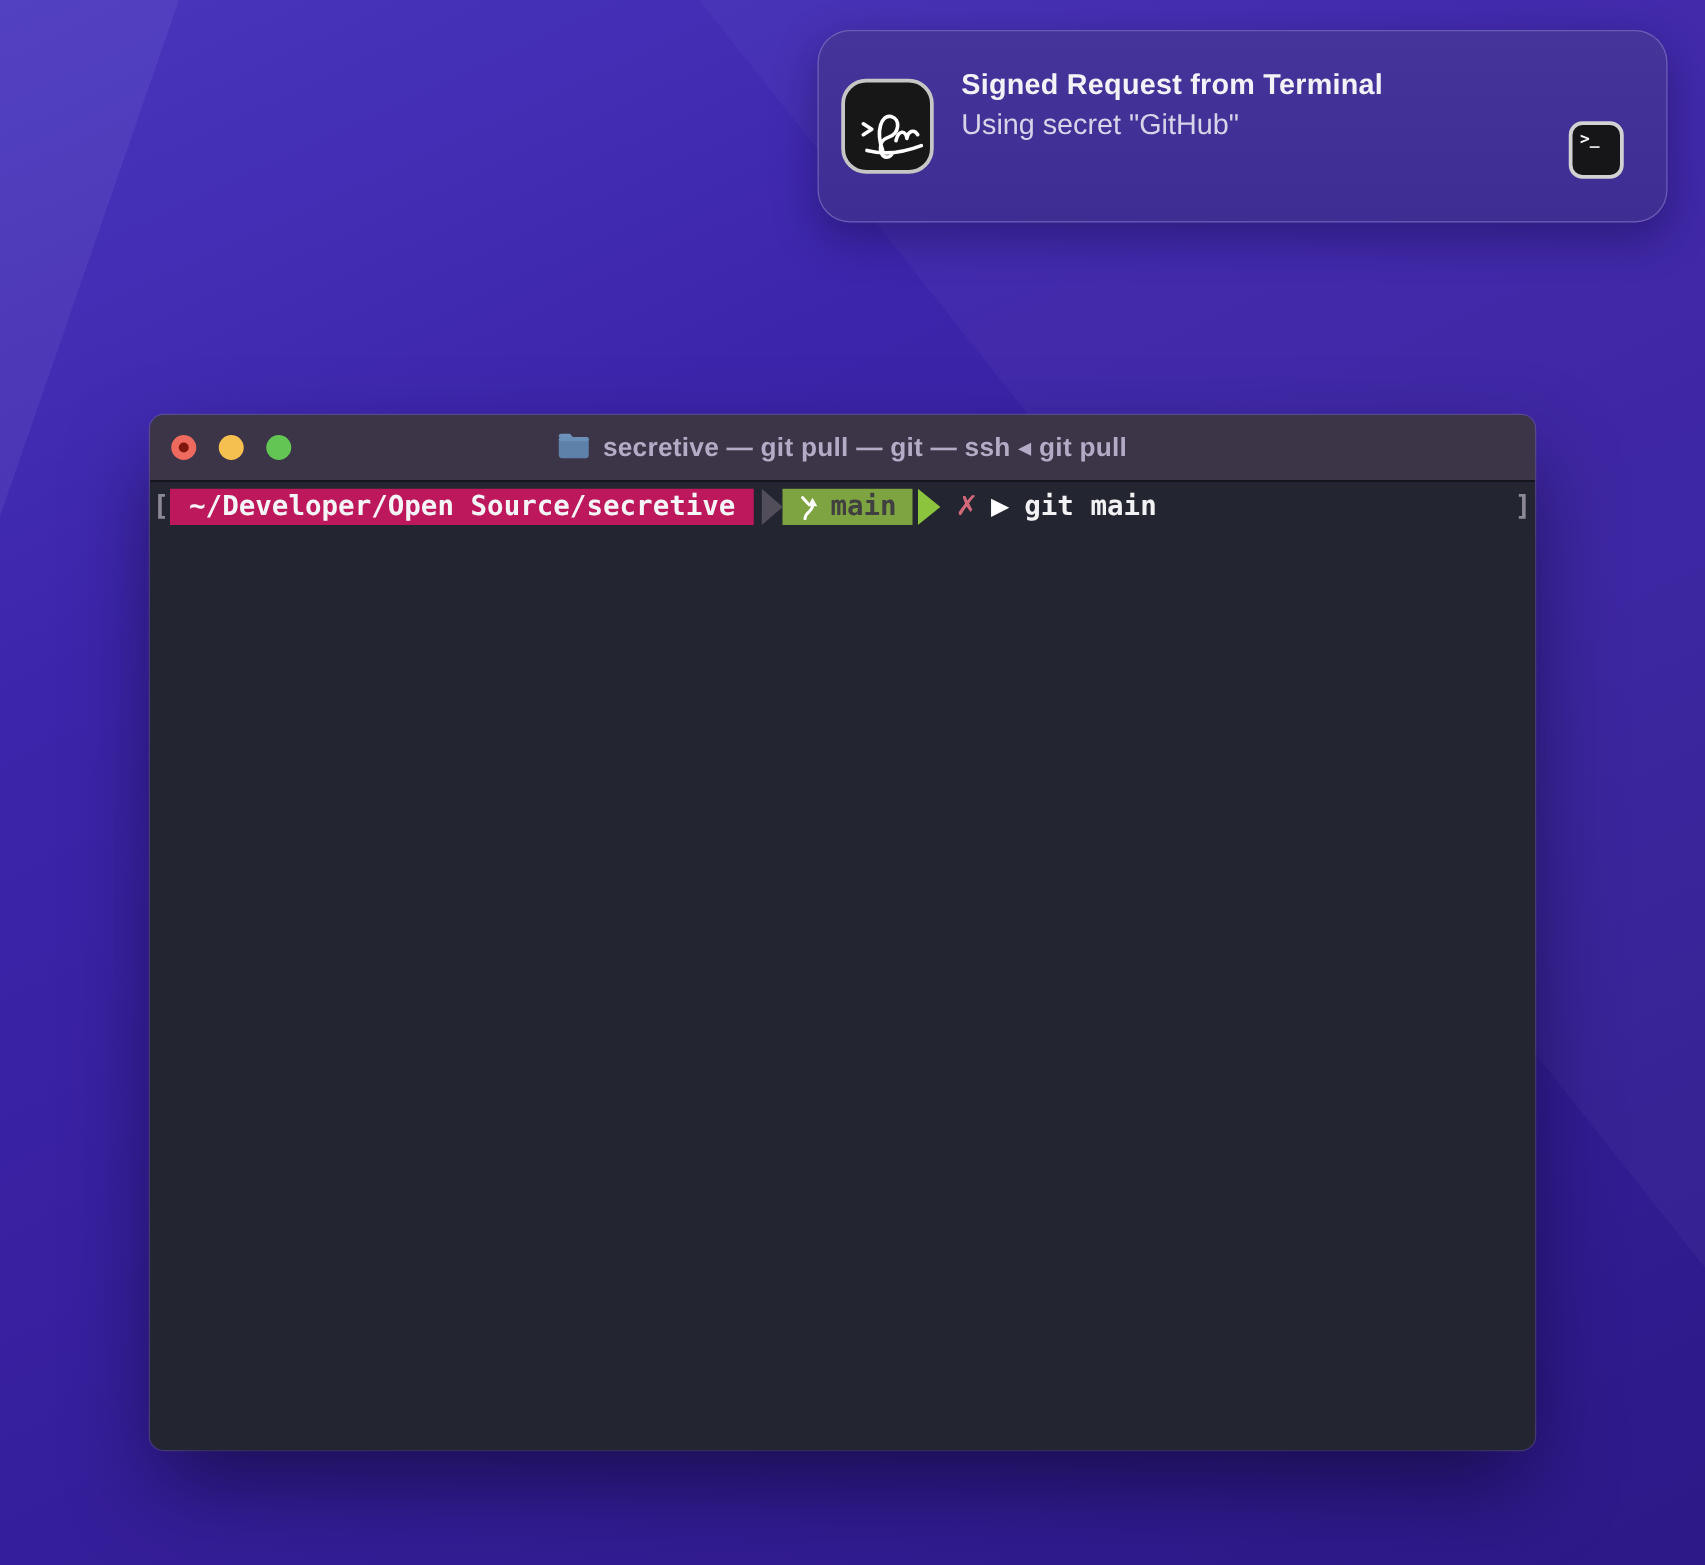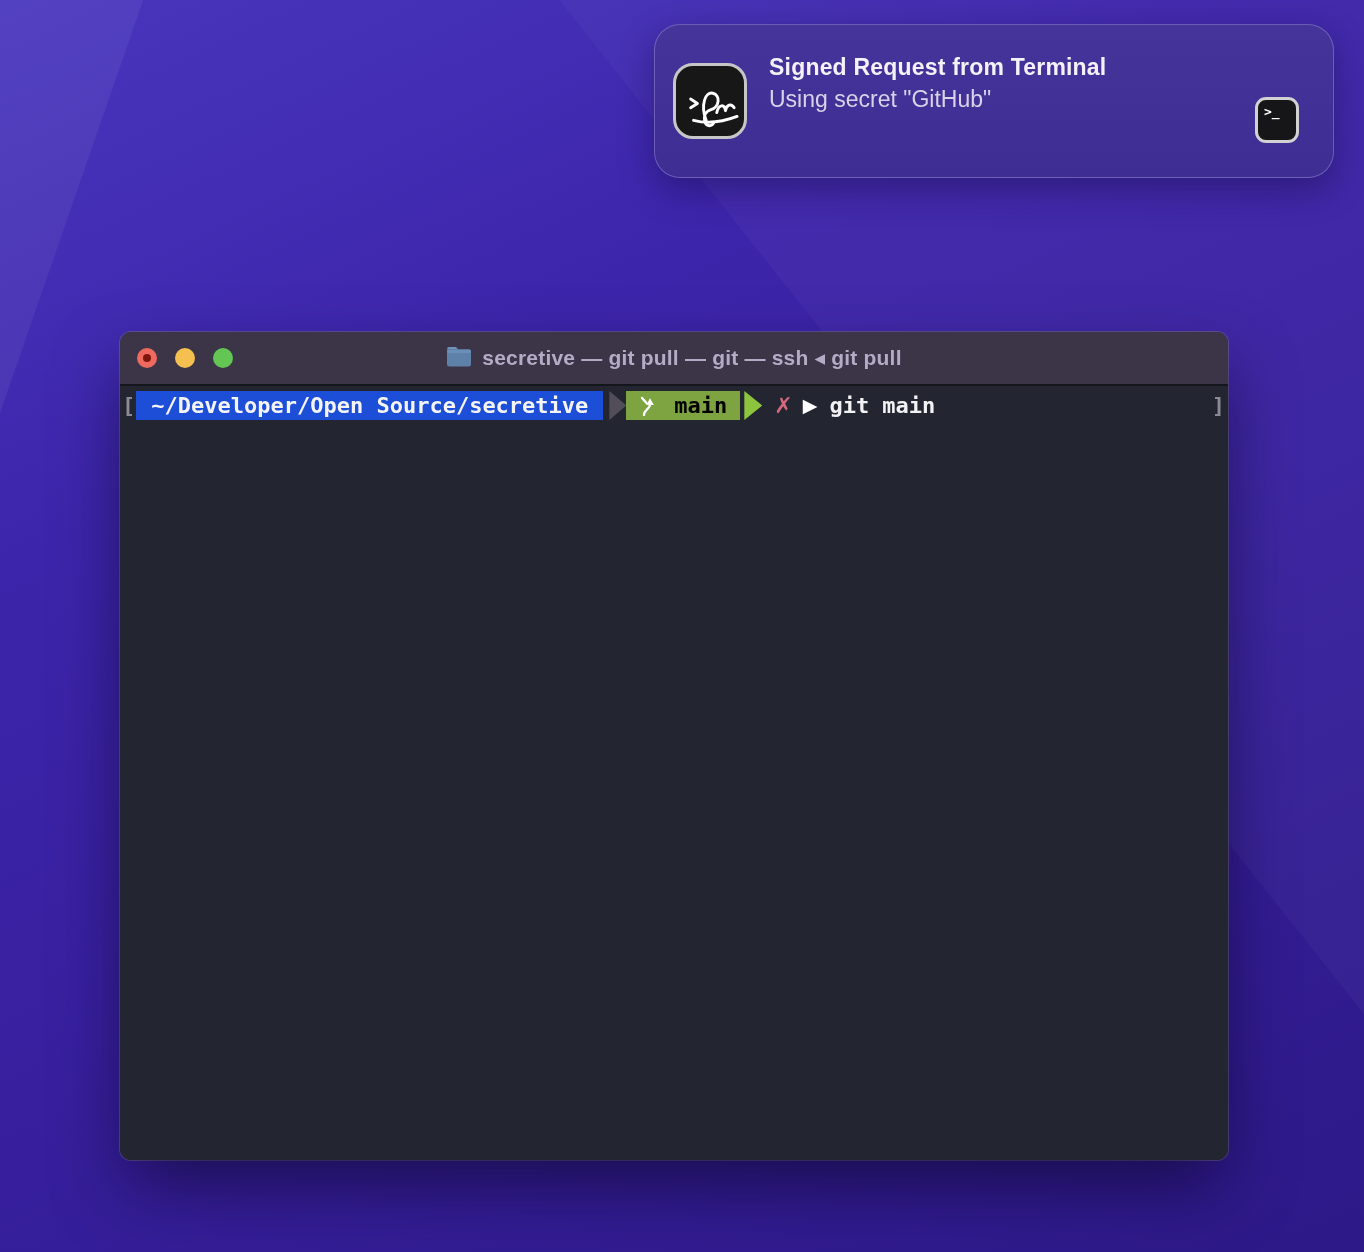--- a/index.html
+++ b/index.html
@@ -61,22 +61,22 @@
     flex:1;background:#232630;
     font-family:"DejaVu Sans Mono","Liberation Mono",monospace;
     font-weight:bold;font-size:22px;color:#f2f2f4;
     padding-top:5px;
   }
   .prompt-line{display:flex;align-items:stretch;height:29px;line-height:29px;}
   .edge-bracket{color:#8b8995;flex:0 0 auto;font-weight:bold;}
   .edge-bracket.left{margin-left:2px;}
   .edge-bracket.right{margin-right:3px;}
   .seg{display:flex;align-items:center;white-space:pre;}
-  .seg.path{background:#1d4ed8;color:#f5f5f7;padding:0 15px;margin-left:1px;}
-  .seg.branch{background:#7ea441;color:#000000;padding:0 13px;gap:19px;}
+  .seg.path{background:#be185d;color:#f5f5f7;padding:0 15px;margin-left:1px;}
+  .seg.branch{background:#7ea441;color:#404040;padding:0 13px;gap:9px;}
   .arrow{flex:0 0 auto;align-self:center;height:29px;}
   .arrow.gray{width:17px;background:#514e5a;clip-path:polygon(0 0,100% 50%,0 100%);margin-left:6px;}
   .arrow.green{width:18px;background:#8dc43e;clip-path:polygon(0 0,100% 50%,0 100%);margin-left:4px;}
   .status-x{color:#d3687b;margin-left:12px;font-family:"DejaVu Sans",sans-serif;font-weight:bold;}
   .prompt-caret{color:#ffffff;margin-left:10px;font-family:"DejaVu Sans",sans-serif;font-size:19px;}
   .command{margin-left:12px;}
   .flex-spacer{flex:1;}
 
   .icon-svg{display:block;}
 </style>

